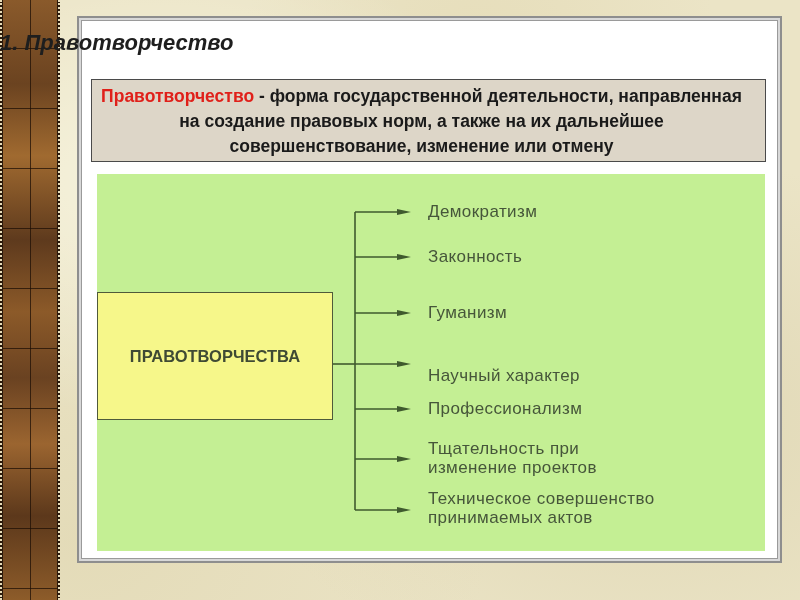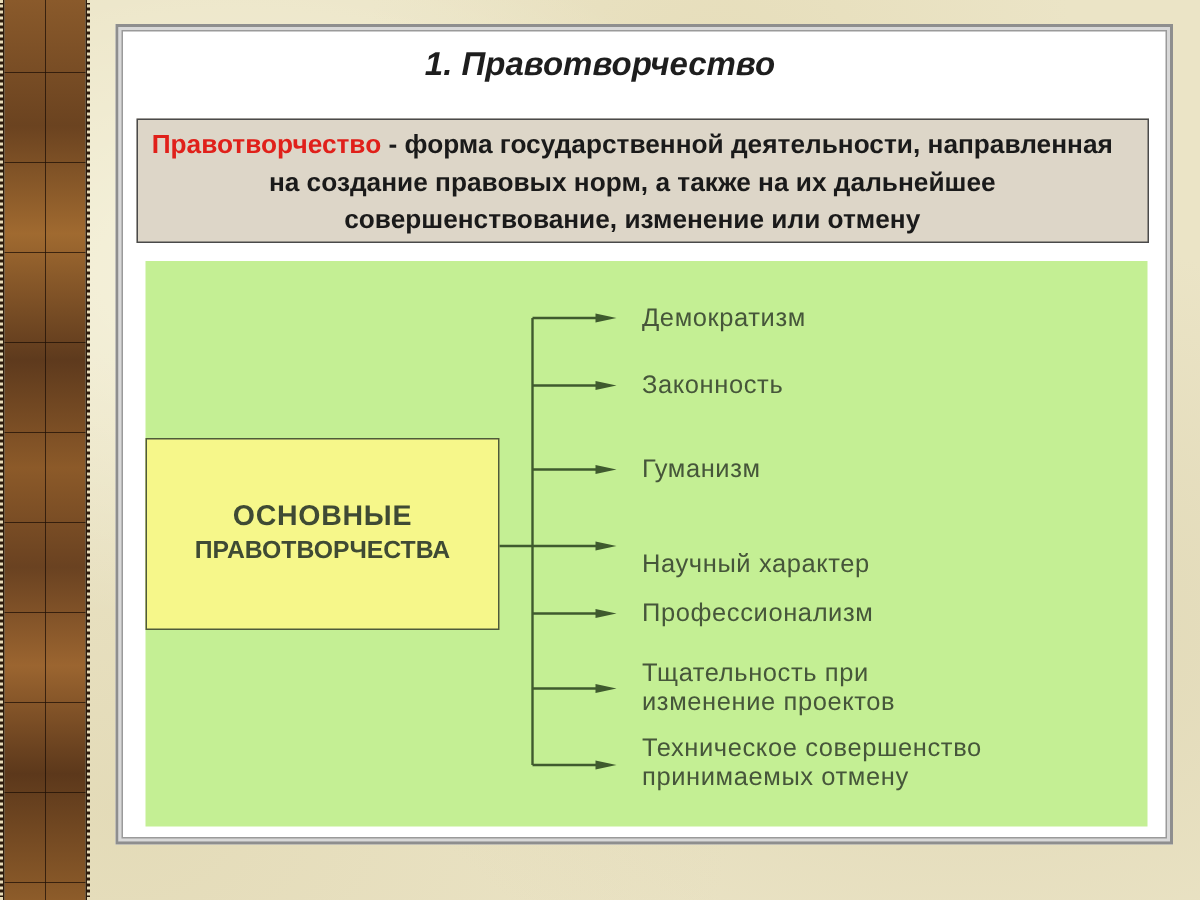--- a/index.html
+++ b/index.html
@@ -35,21 +35,21 @@
     }
     
     .panel {
       position: absolute; left: 77px; top: 16px; width: 705px; height: 547px;
       background: #ffffff;
       border: 2px solid #8e8e8e;
       box-shadow: inset 0 0 0 2px #d8d8d8, inset 0 0 0 3px #9a9a9a;
     }
     .title {
       position: absolute; left: 0; top: 30px; width: 100%;
-      text-align: center; font-size: 22px; font-style: italic; font-weight: bold;
+      text-align: left; font-size: 22px; font-style: italic; font-weight: bold;
       color: #1e1e1e;
     }
     .definition {
       position: absolute; left: 91px; top: 79px; width: 675px; height: 83px;
       background: #ddd6c8; border: 1.5px solid #4a4a4a;
       padding: 4px 20px 0 6px;
       text-align: center; font-size: 17.5px; font-weight: bold; line-height: 25px; color: #1a1a1a;
     }
     .definition .term { color: #e0201a; }
     
@@ -80,21 +80,20 @@
 
 <div class="title">1. Правотворчество</div>
 
 <div class="definition">
   <span class="term">Правотворчество</span><span> - форма государственной деятельности, направленная на создание правовых норм, а также на их дальнейшее совершенствование, изменение или отмену</span>
 </div>
 
 <div class="diagram"></div>
 
 <div class="root-box">
-  <div class="l1">ОСНОВНЫЕ</div>
   <div class="l3">ПРАВОТВОРЧЕСТВА</div>
 </div>
 
 <svg class="connectors" viewBox="0 0 800 600">
   <g stroke="#3f5a2e" stroke-width="1.6" fill="none">
     <line x1="333" y1="364" x2="355" y2="364"></line>
     <line x1="355" y1="212" x2="355" y2="510"></line>
     <line x1="355" y1="212" x2="400" y2="212"></line>
     <line x1="355" y1="257" x2="400" y2="257"></line>
     <line x1="355" y1="313" x2="400" y2="313"></line>
@@ -128,14 +127,14 @@
 </div>
 <div class="item" style="top:399px">
   <div>Профессионализм</div>
 </div>
 <div class="item" style="top:439px">
   <div>Тщательность  при</div>
   <div>изменение  проектов</div>
 </div>
 <div class="item" style="top:489px">
   <div>Техническое  совершенство</div>
-  <div>принимаемых  отмену</div>
+  <div>принимаемых  актов</div>
 </div>
 
 </body></html>

